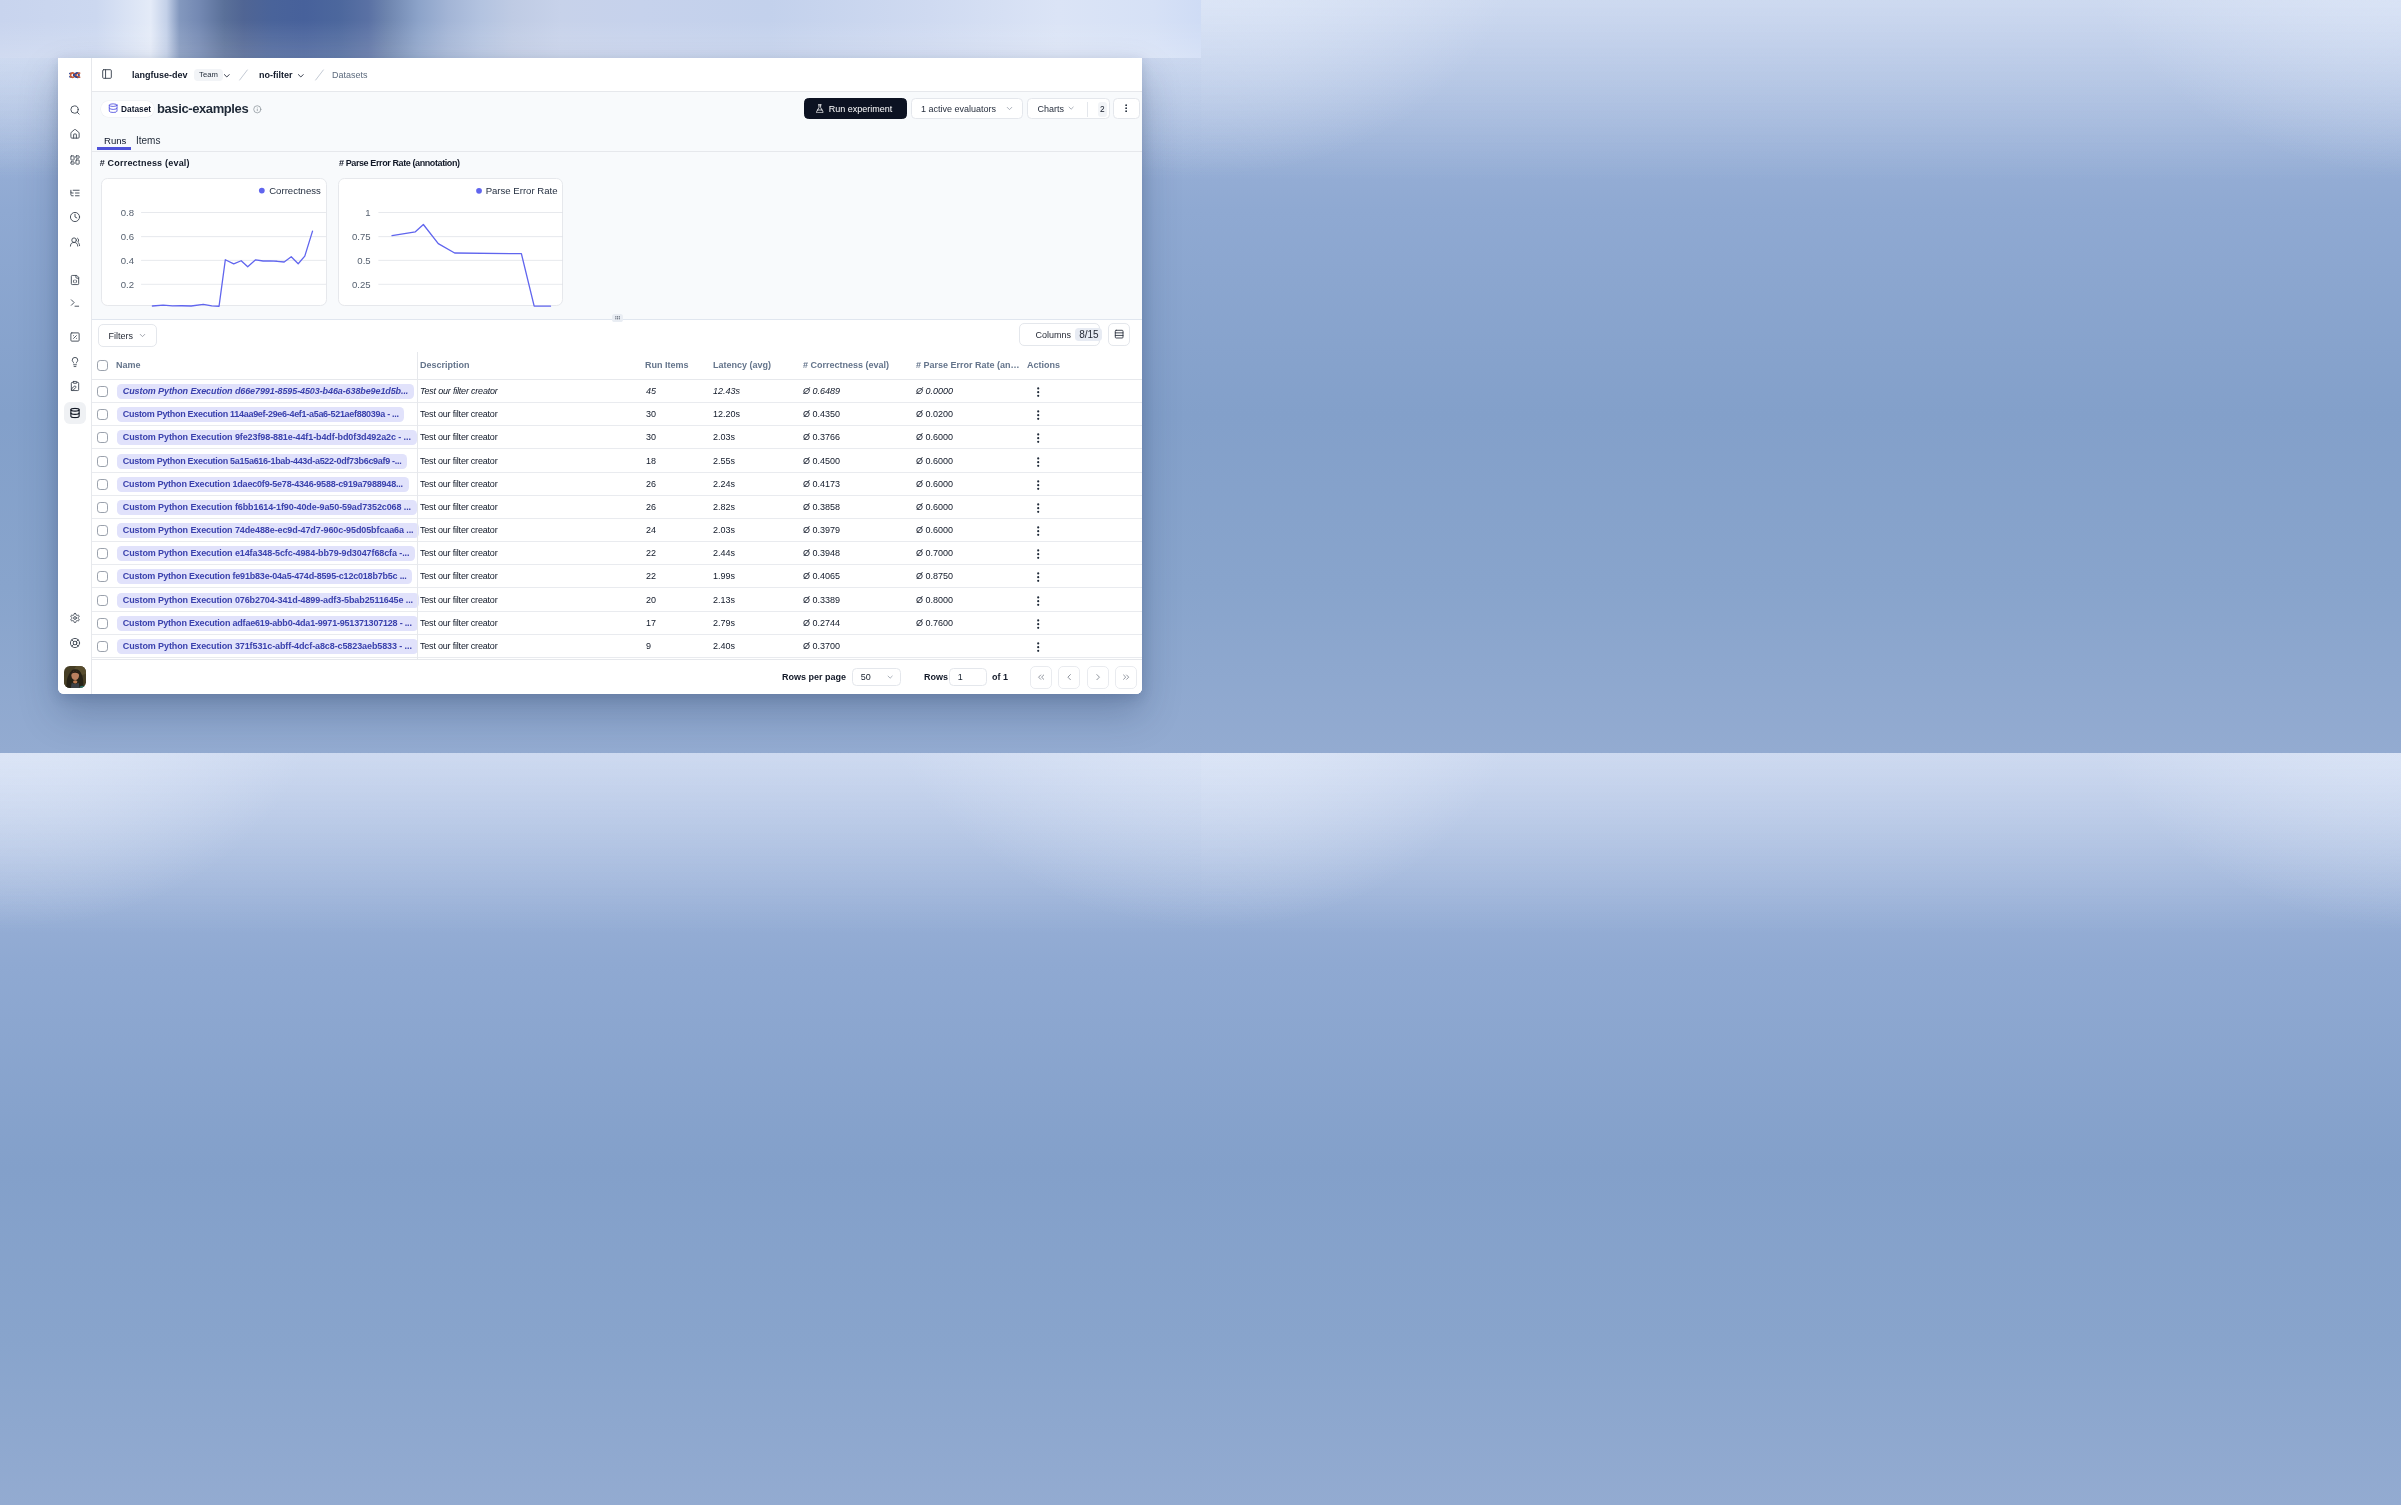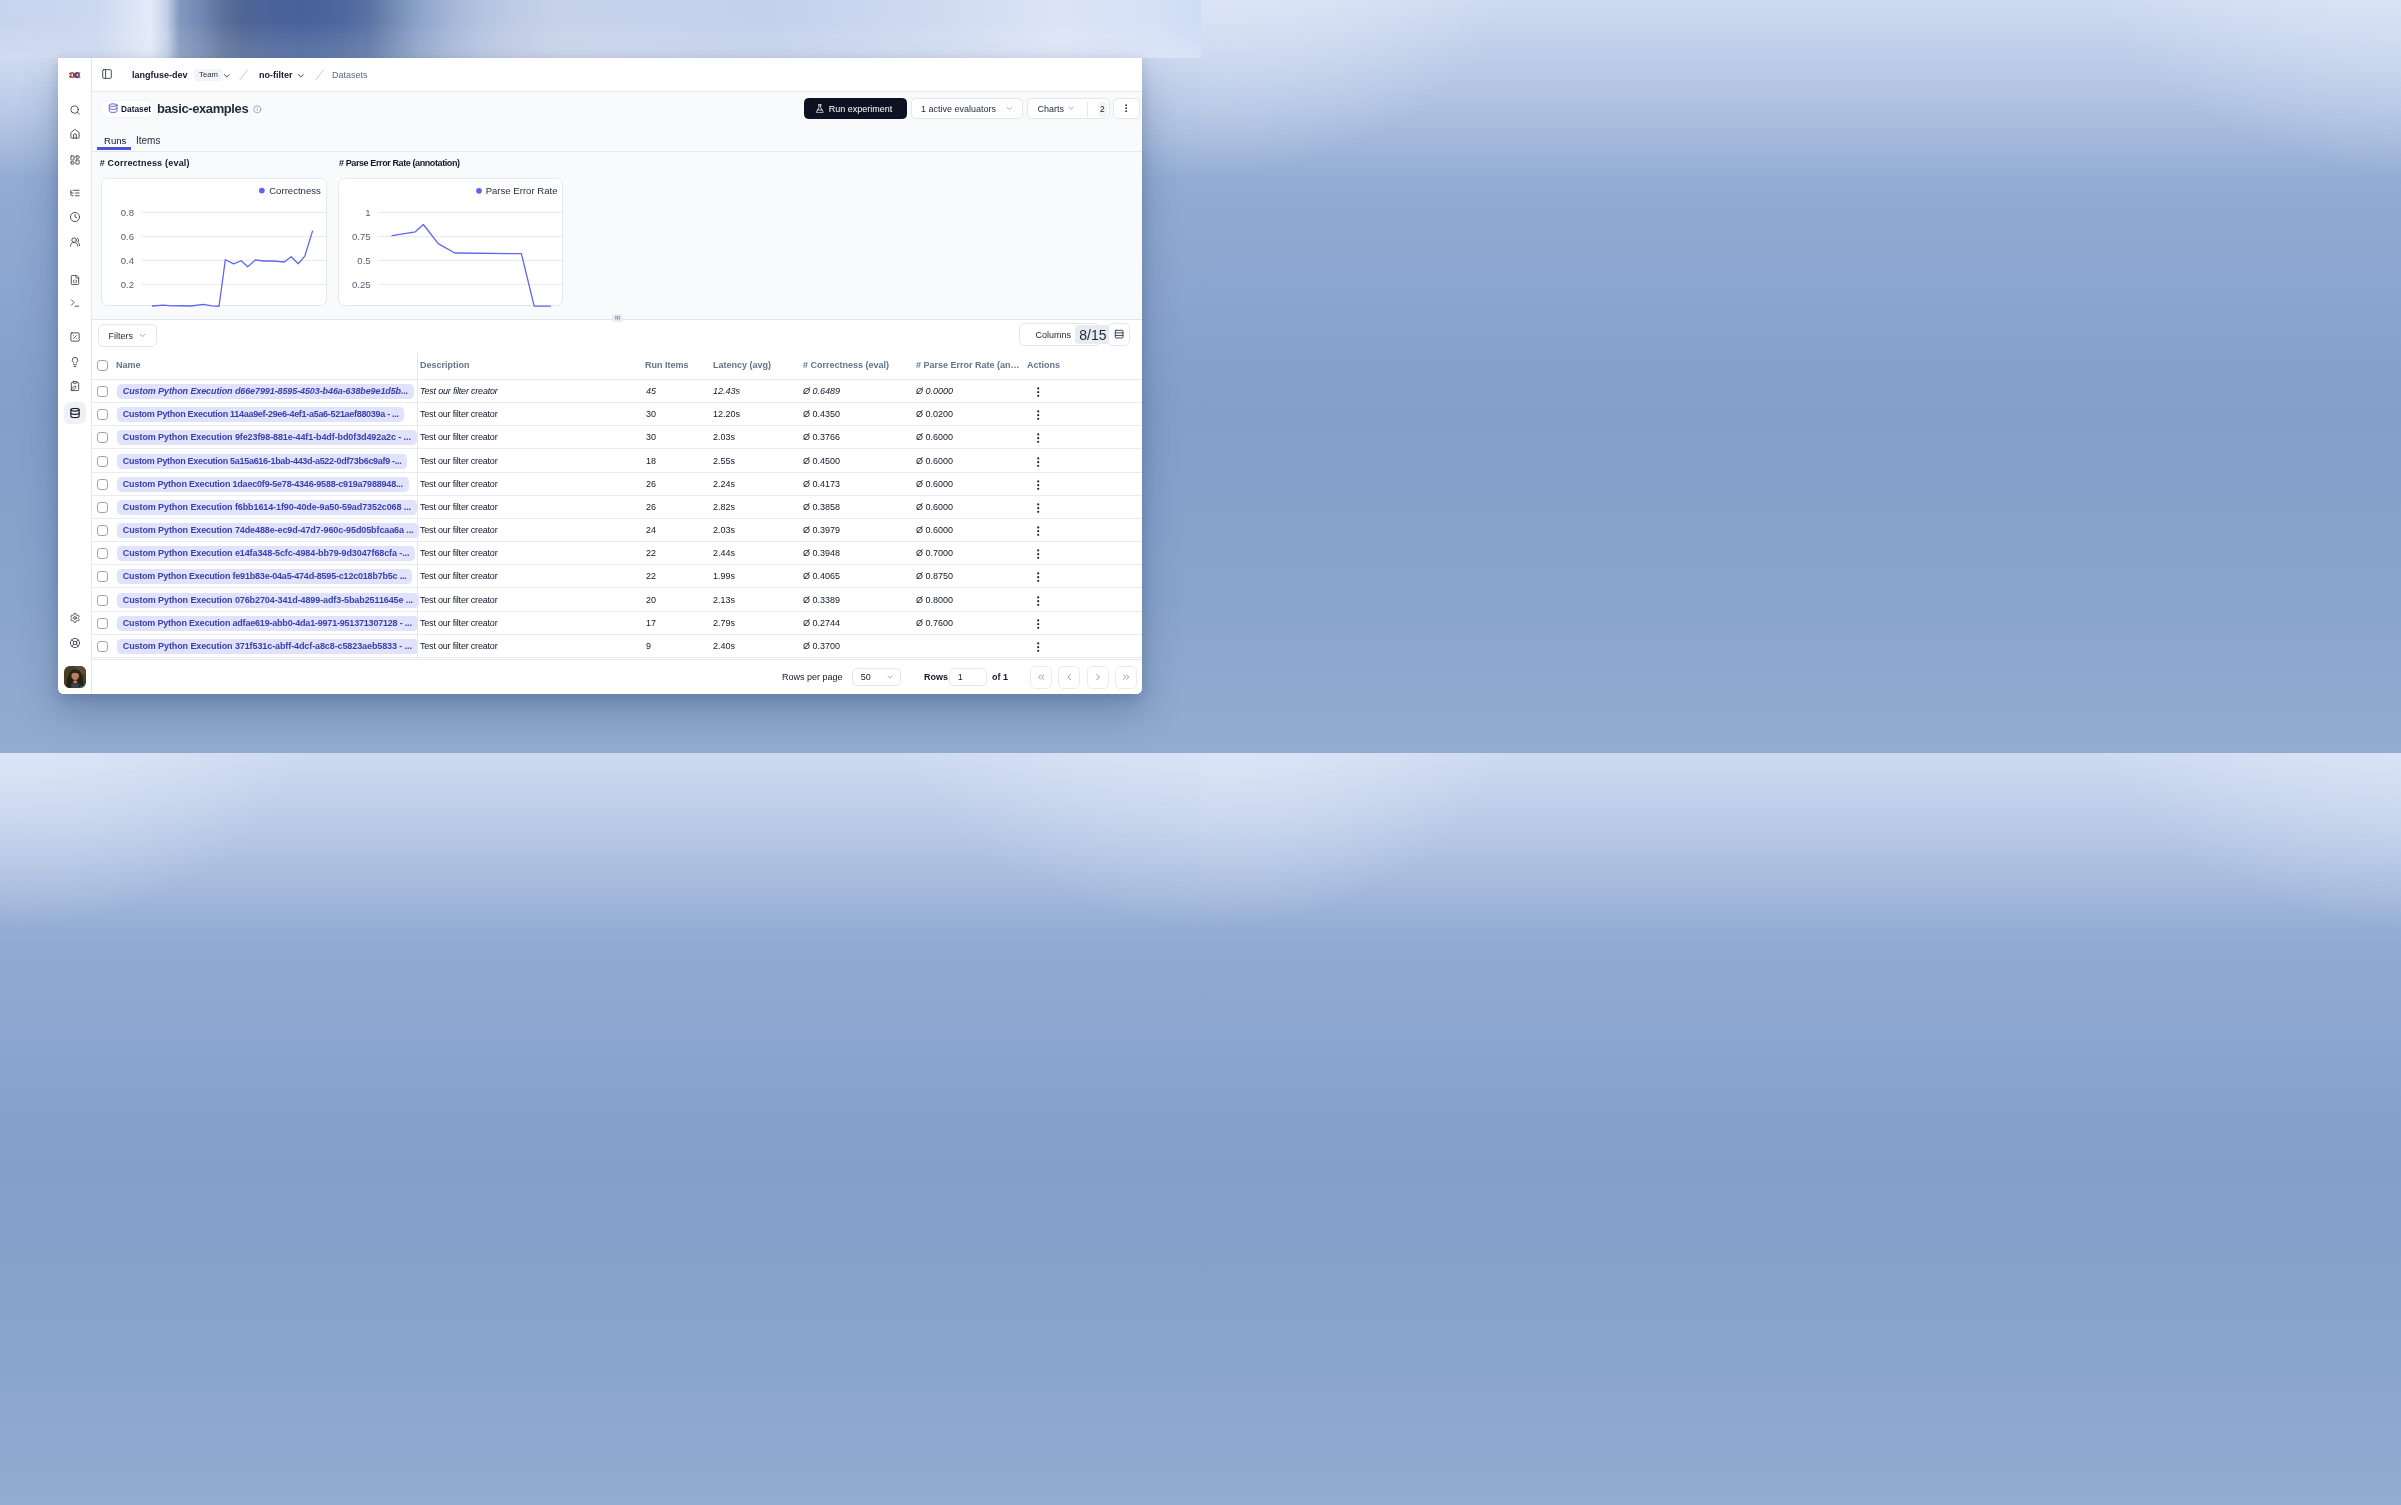--- a/index.html
+++ b/index.html
@@ -326,21 +326,21 @@
     </div>
 
     <div class="btn" style="left:5.8px;top:232px;width:59px;height:23px;border-radius:5.1px;align-items:center;">
       <span style="margin-left:9.6px;color:#1f2430;">Filters</span>
       <svg style="margin-left:5.1px;" width="9" height="9" viewBox="0 0 24 24" fill="none" stroke="#8a8f99" stroke-width="2.1" stroke-linecap="round" stroke-linejoin="round">
           <path d="m6 9 6 6 6-6"></path>
         </svg>
     </div>
     <div class="btn" style="left:927px;top:231px;width:81px;height:23px;border-radius:5.1px;">
       <span style="margin-left:15.4px;color:#1f2430;">Columns</span>
-      <span style="margin-left:4.5px;background:#e7ebf3;font-size:14px;color:#1f2430;padding:1.3px 3.8px;border-radius:3.8px;">8/15</span>
+      <span style="margin-left:4.5px;background:#e7ebf3;font-size:10px;color:#1f2430;padding:1.3px 3.8px;border-radius:3.8px;">8/15</span>
     </div>
     <div class="btn" style="left:1016px;top:231px;width:22.4px;height:23px;border-radius:5.1px;">
       <svg style="margin:0 auto;display:block;" width="10.3" height="10.3" viewBox="0 0 24 24" fill="none" stroke="#272e3a" stroke-width="2" stroke-linecap="round" stroke-linejoin="round">
           <rect width="18" height="18" x="3" y="3" rx="2"></rect>
           <path d="M21 9H3"></path>
           <path d="M21 15H3"></path>
         </svg>
     </div>
 
     <div class="abs hdr" style="left:0;right:0;top:260px;height:28px;border-bottom:0.6px solid #e6e8ec;">
@@ -516,21 +516,21 @@
       <span class="cell abs" style="left:711px;top:6.2px;">Ø 0.3700</span>
       <svg class="abs" style="left:943px;top:6.5px;" width="6.4" height="10.3" viewBox="0 0 10 16" fill="#1f2937">
           <circle cx="5" cy="2.2" r="1.7"></circle>
           <circle cx="5" cy="8" r="1.7"></circle>
           <circle cx="5" cy="13.8" r="1.7"></circle>
         </svg>
     </div>
     <div class="abs" style="left:325px;top:260px;width:0.6px;height:307px;background:#e6e8ec;"></div>
 
     <div class="abs" style="left:0;right:0;top:567px;height:0.6px;background:#e6e8ec;"></div>
-    <div class="abs" style="left:690px;top:580px;font-size:9px;font-weight:normal;color:#111827;">Rows per page</div>
+    <div class="abs" style="left:690px;top:580px;font-size:9px;font-weight:bold;color:#111827;">Rows per page</div>
     <div class="btn" style="left:760px;top:576px;width:49px;height:18px;border-radius:4.5px;">
       <span style="margin-left:7.7px;">50</span>
       <svg style="position:absolute;right:5.8px;" width="8.3" height="8.3" viewBox="0 0 24 24" fill="none" stroke="#8f97a3" stroke-width="2.2" stroke-linecap="round" stroke-linejoin="round">
           <path d="m6 9 6 6 6-6"></path>
         </svg>
     </div>
     <div class="abs" style="left:832px;top:580px;font-size:9px;font-weight:bold;color:#111827;">Rows</div>
     <div class="btn" style="left:857px;top:576px;width:38px;height:18px;border-radius:4.5px;">
         <span style="margin-left:7.7px;">1</span>
       </div>

